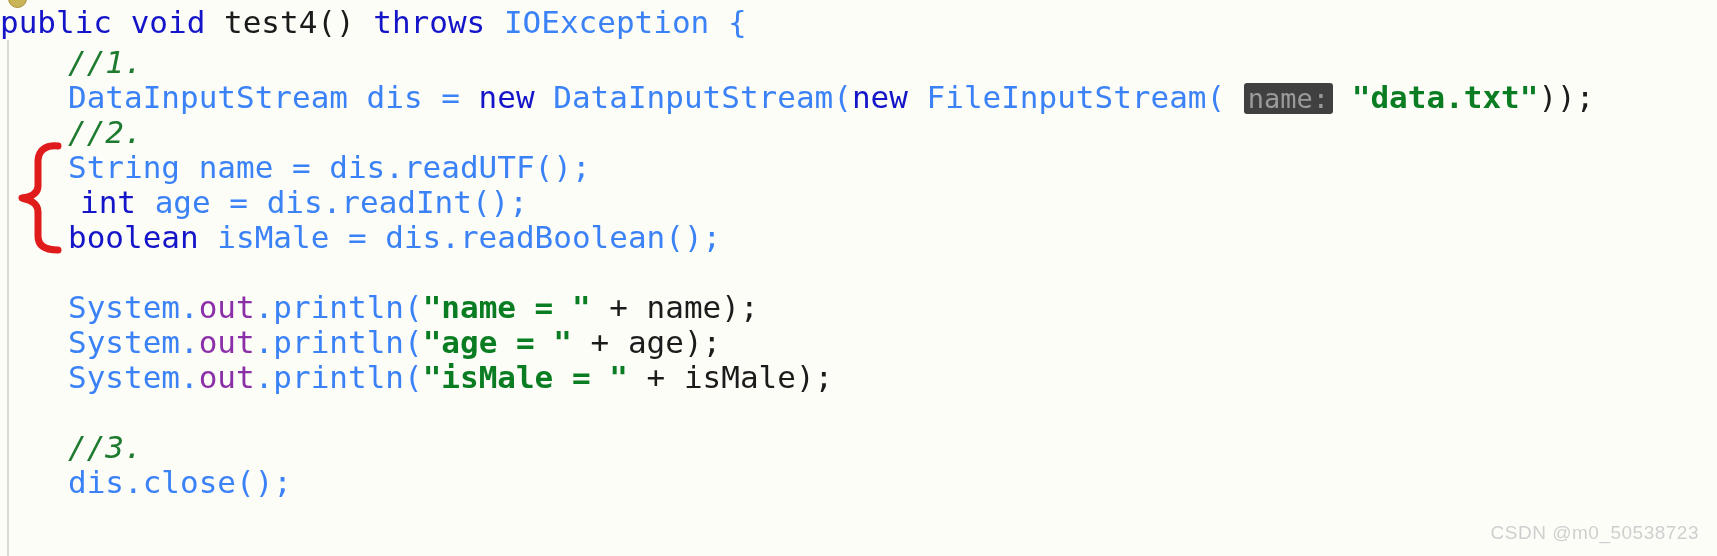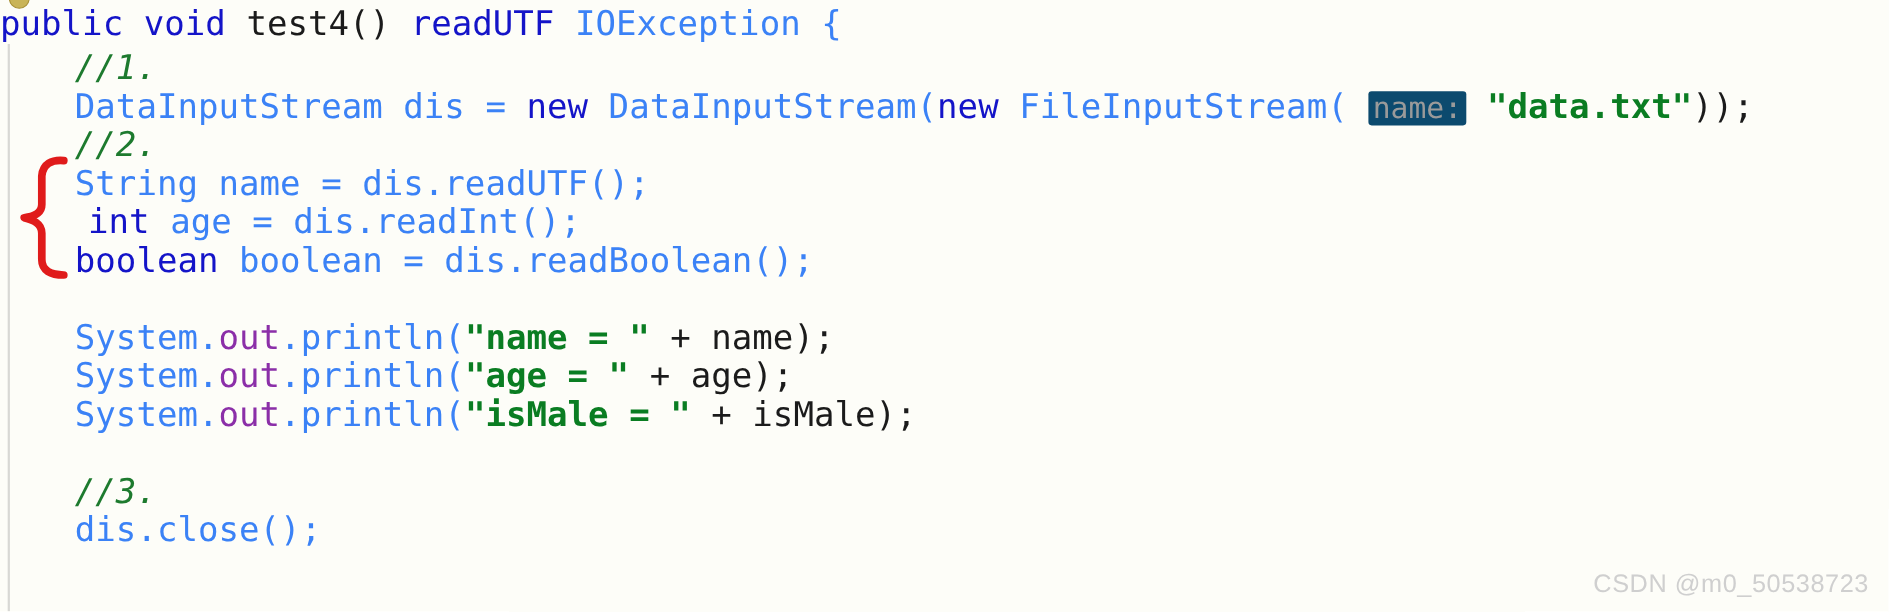--- a/index.html
+++ b/index.html
@@ -51,63 +51,63 @@
   
   .kw      { color: #1414c8; font-weight: normal; }
   .ident   { color: #1b1b1b; margin-top: 24px; }
   .type    { color: #3b82f6; }
   .cmt     { color: #1d7a2e; font-style: italic; }
   .str     { color: #0a7d22; font-weight: bold; }
   .stat    { color: #8b2fa8; }
   .punct   { color: #1b1b1b; }
   .hint    {
     color: #9a9a9a;
-    background: #0c4a6e;
+    background: #404040;
     border-radius: 3px;
     padding: 0 4px;
     font-size: 27px;
   }
 
   
   #red-brace-annotation {
     position: absolute;
     left: 14px;
     top: 140px;
     width: 58px;
     height: 120px;
     pointer-events: none;
   }
 
   #watermark {
     position: absolute;
     right: 18px;
     bottom: 12px;
     font-family: "Liberation Sans", sans-serif;
-    font-size: 23px;
+    font-size: 19px;
     color: #cfcfcf;
     letter-spacing: 0.5px;
     white-space: pre;
   }
 </style>
 </head>
 <body>
 
 <div id="screenshot">
 
   <div id="gutter-run-icon"></div>
   <div id="indent-guide"></div>
 
   <div id="code-body">
-      <div class="code-line" style="top: 4px; padding-left: 0px;"><span class="kw">public</span><span class="punct"> </span><span class="kw">void</span><span class="punct"> </span><span class="ident">test4() </span><span class="kw">readUTF</span><span class="type"> IOException {</span></div>
+      <div class="code-line" style="top: 4px; padding-left: 0px;"><span class="kw">public</span><span class="punct"> </span><span class="kw">void</span><span class="punct"> </span><span class="ident">test4() </span><span class="kw">throws</span><span class="type"> IOException {</span></div>
       <div class="code-line" style="top: 44px; padding-left: 68px;"><span class="cmt">//1.</span></div>
       <div class="code-line" style="top: 79px; padding-left: 68px;"><span class="type">DataInputStream dis = </span><span class="kw">new</span><span class="type"> DataInputStream(</span><span class="kw">new</span><span class="type"> FileInputStream( </span><span class="hint">name:</span><span class="punct"> </span><span class="str">"data.txt"</span><span class="punct">));</span></div>
       <div class="code-line" style="top: 114px; padding-left: 68px;"><span class="cmt">//2.</span></div>
       <div class="code-line" style="top: 149px; padding-left: 68px;"><span class="type">String name = dis.readUTF();</span></div>
       <div class="code-line" style="top: 184px; padding-left: 68px; margin-left: 12px;"><span class="kw">int</span><span class="type"> age = dis.readInt();</span></div>
-      <div class="code-line" style="top: 219px; padding-left: 68px;"><span class="kw">boolean</span><span class="type"> boolean = dis.readBoolean();</span></div>
+      <div class="code-line" style="top: 219px; padding-left: 68px;"><span class="kw">boolean</span><span class="type"> isMale = dis.readBoolean();</span></div>
       <div class="code-line" style="top: 289px; padding-left: 68px;"><span class="type">System.</span><span class="stat">out</span><span class="type">.println(</span><span class="str">"name = "</span><span class="punct"> + name);</span></div>
       <div class="code-line" style="top: 324px; padding-left: 68px;"><span class="type">System.</span><span class="stat">out</span><span class="type">.println(</span><span class="str">"age = "</span><span class="punct"> + age);</span></div>
       <div class="code-line" style="top: 359px; padding-left: 68px;"><span class="type">System.</span><span class="stat">out</span><span class="type">.println(</span><span class="str">"isMale = "</span><span class="punct"> + isMale);</span></div>
       <div class="code-line" style="top: 429px; padding-left: 68px;"><span class="cmt">//3.</span></div>
       <div class="code-line" style="top: 464px; padding-left: 68px;"><span class="type">dis.close();</span></div>
     </div>
 
   <svg id="red-brace-annotation" viewBox="0 0 58 120" xmlns="http://www.w3.org/2000/svg">
     <path d="M44 6 C 33 5, 25 9, 24 20 L 24 46 C 24 54, 16 57, 8 58 C 16 60, 24 63, 24 72 L 24 96 C 24 106, 32 110, 44 110" fill="none" stroke="#e01b1b" stroke-width="7" stroke-linecap="round" stroke-linejoin="round"></path>
   </svg>

